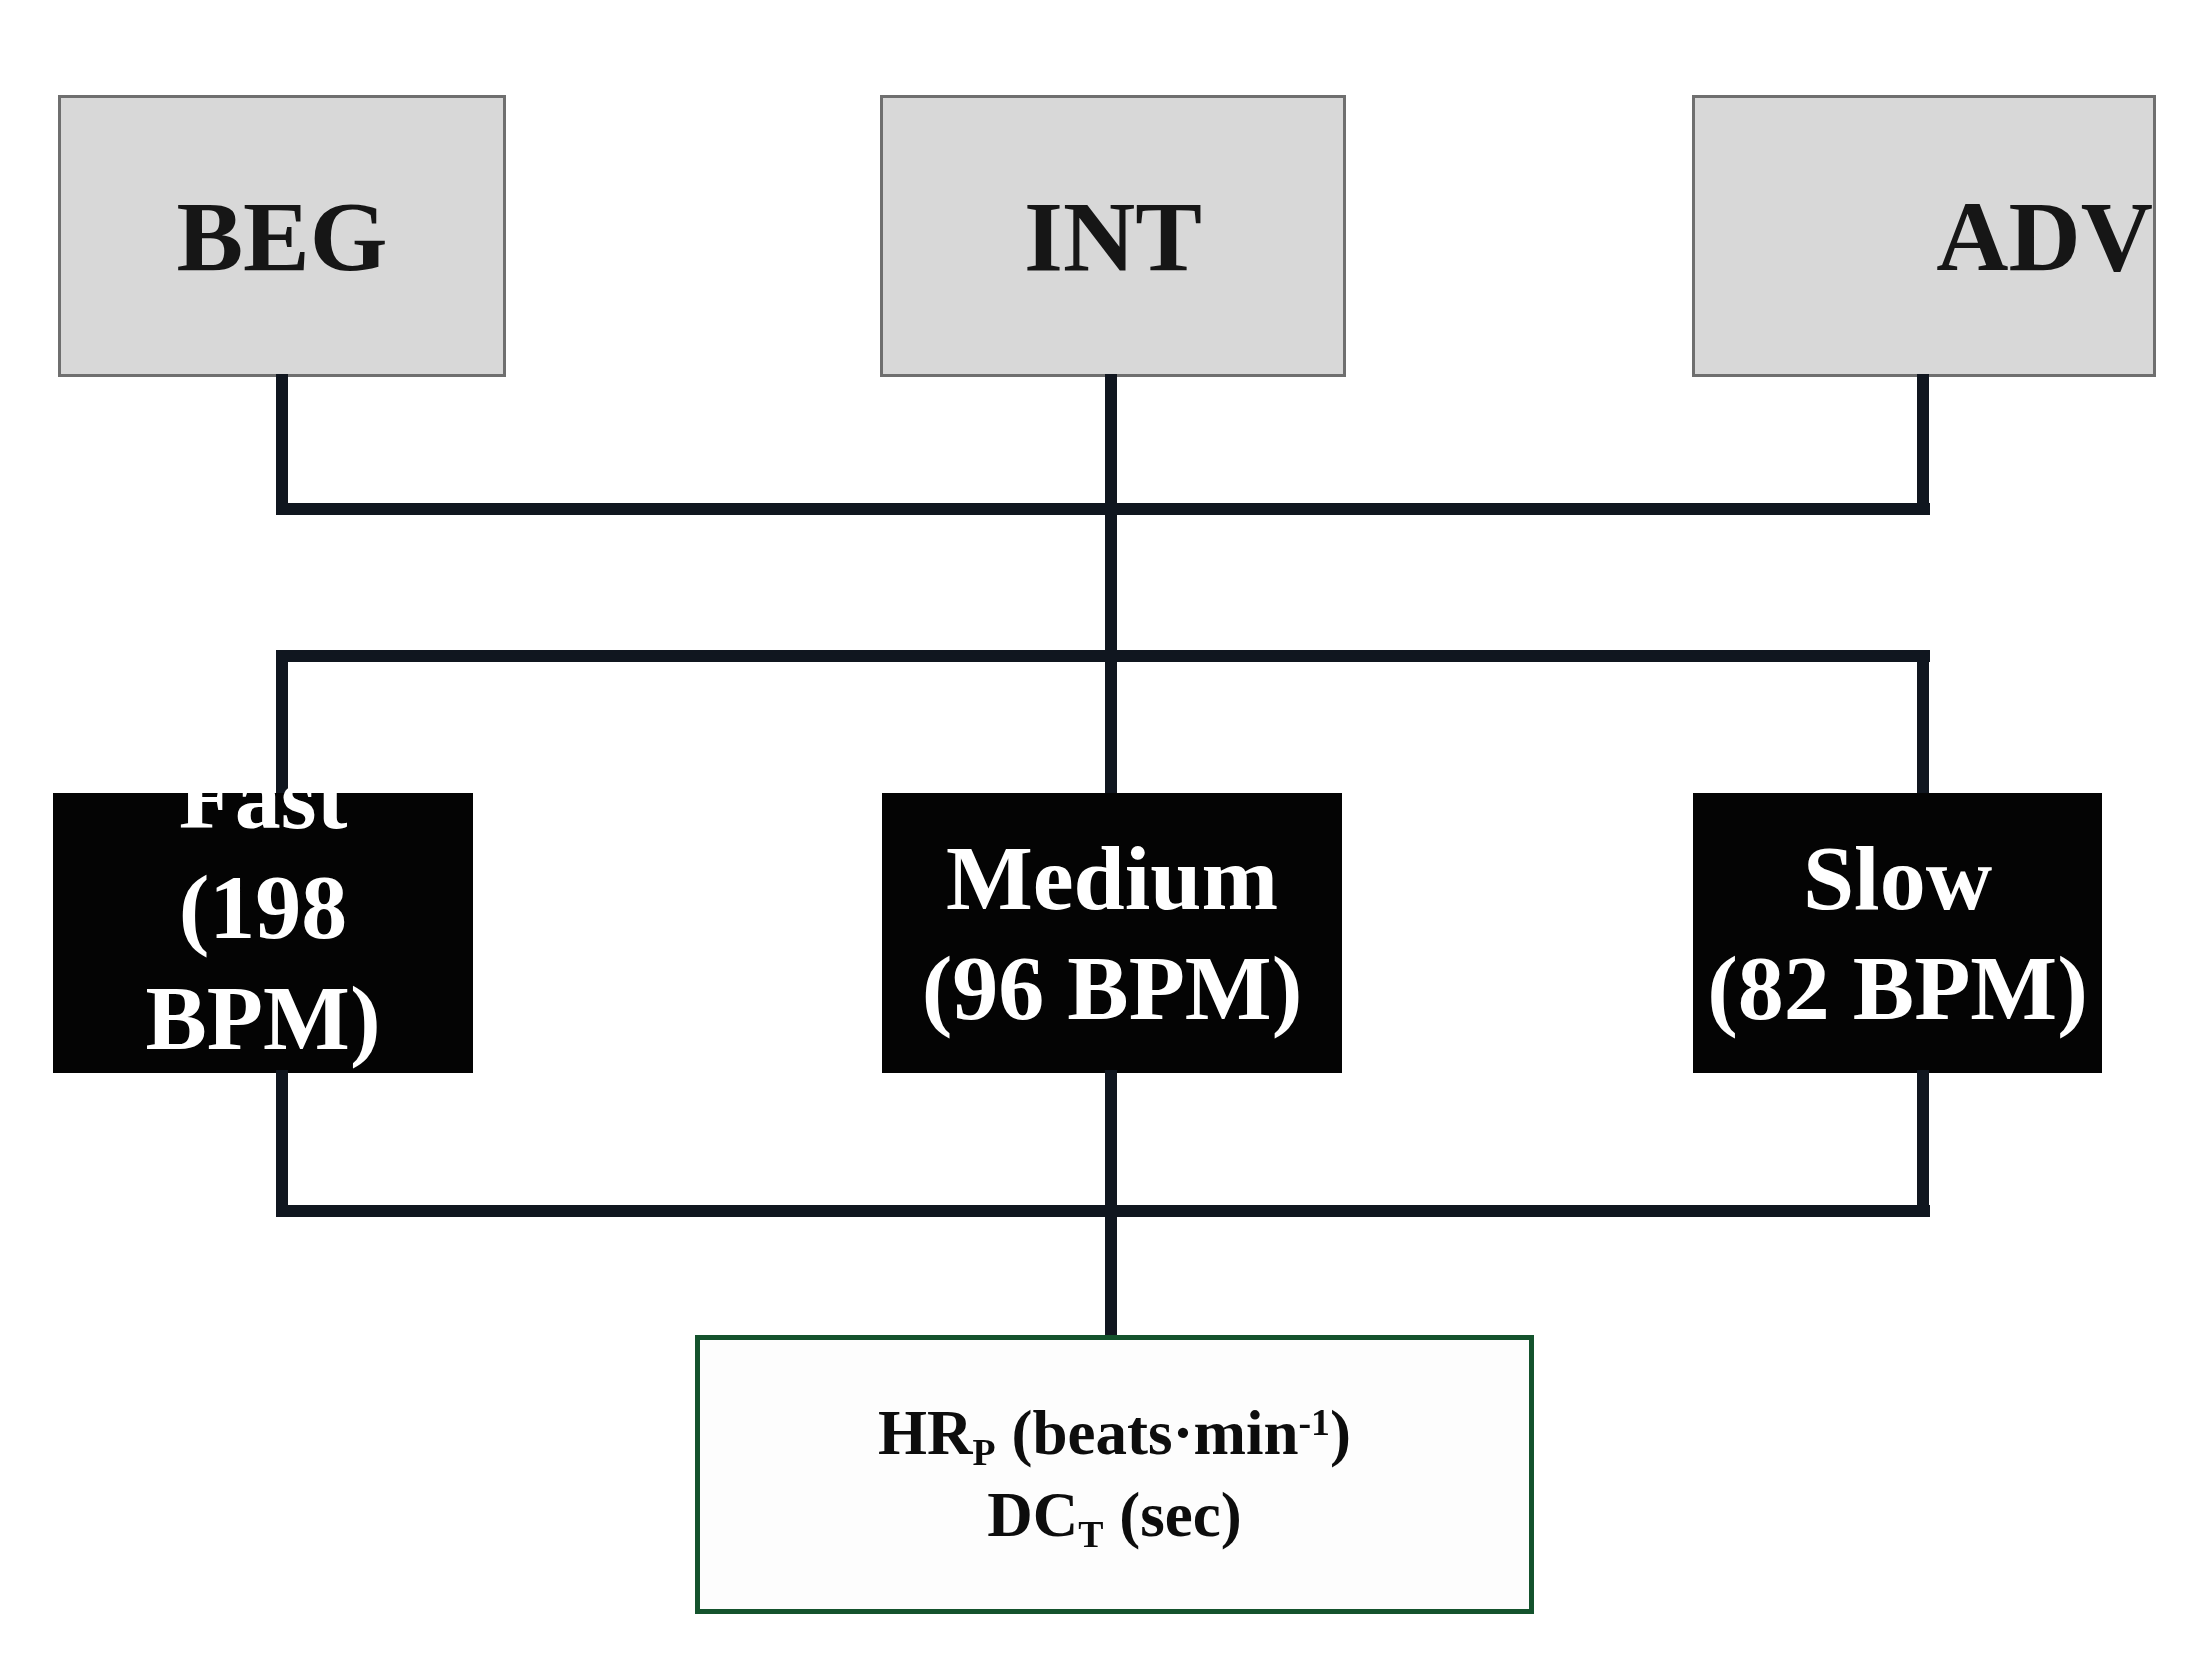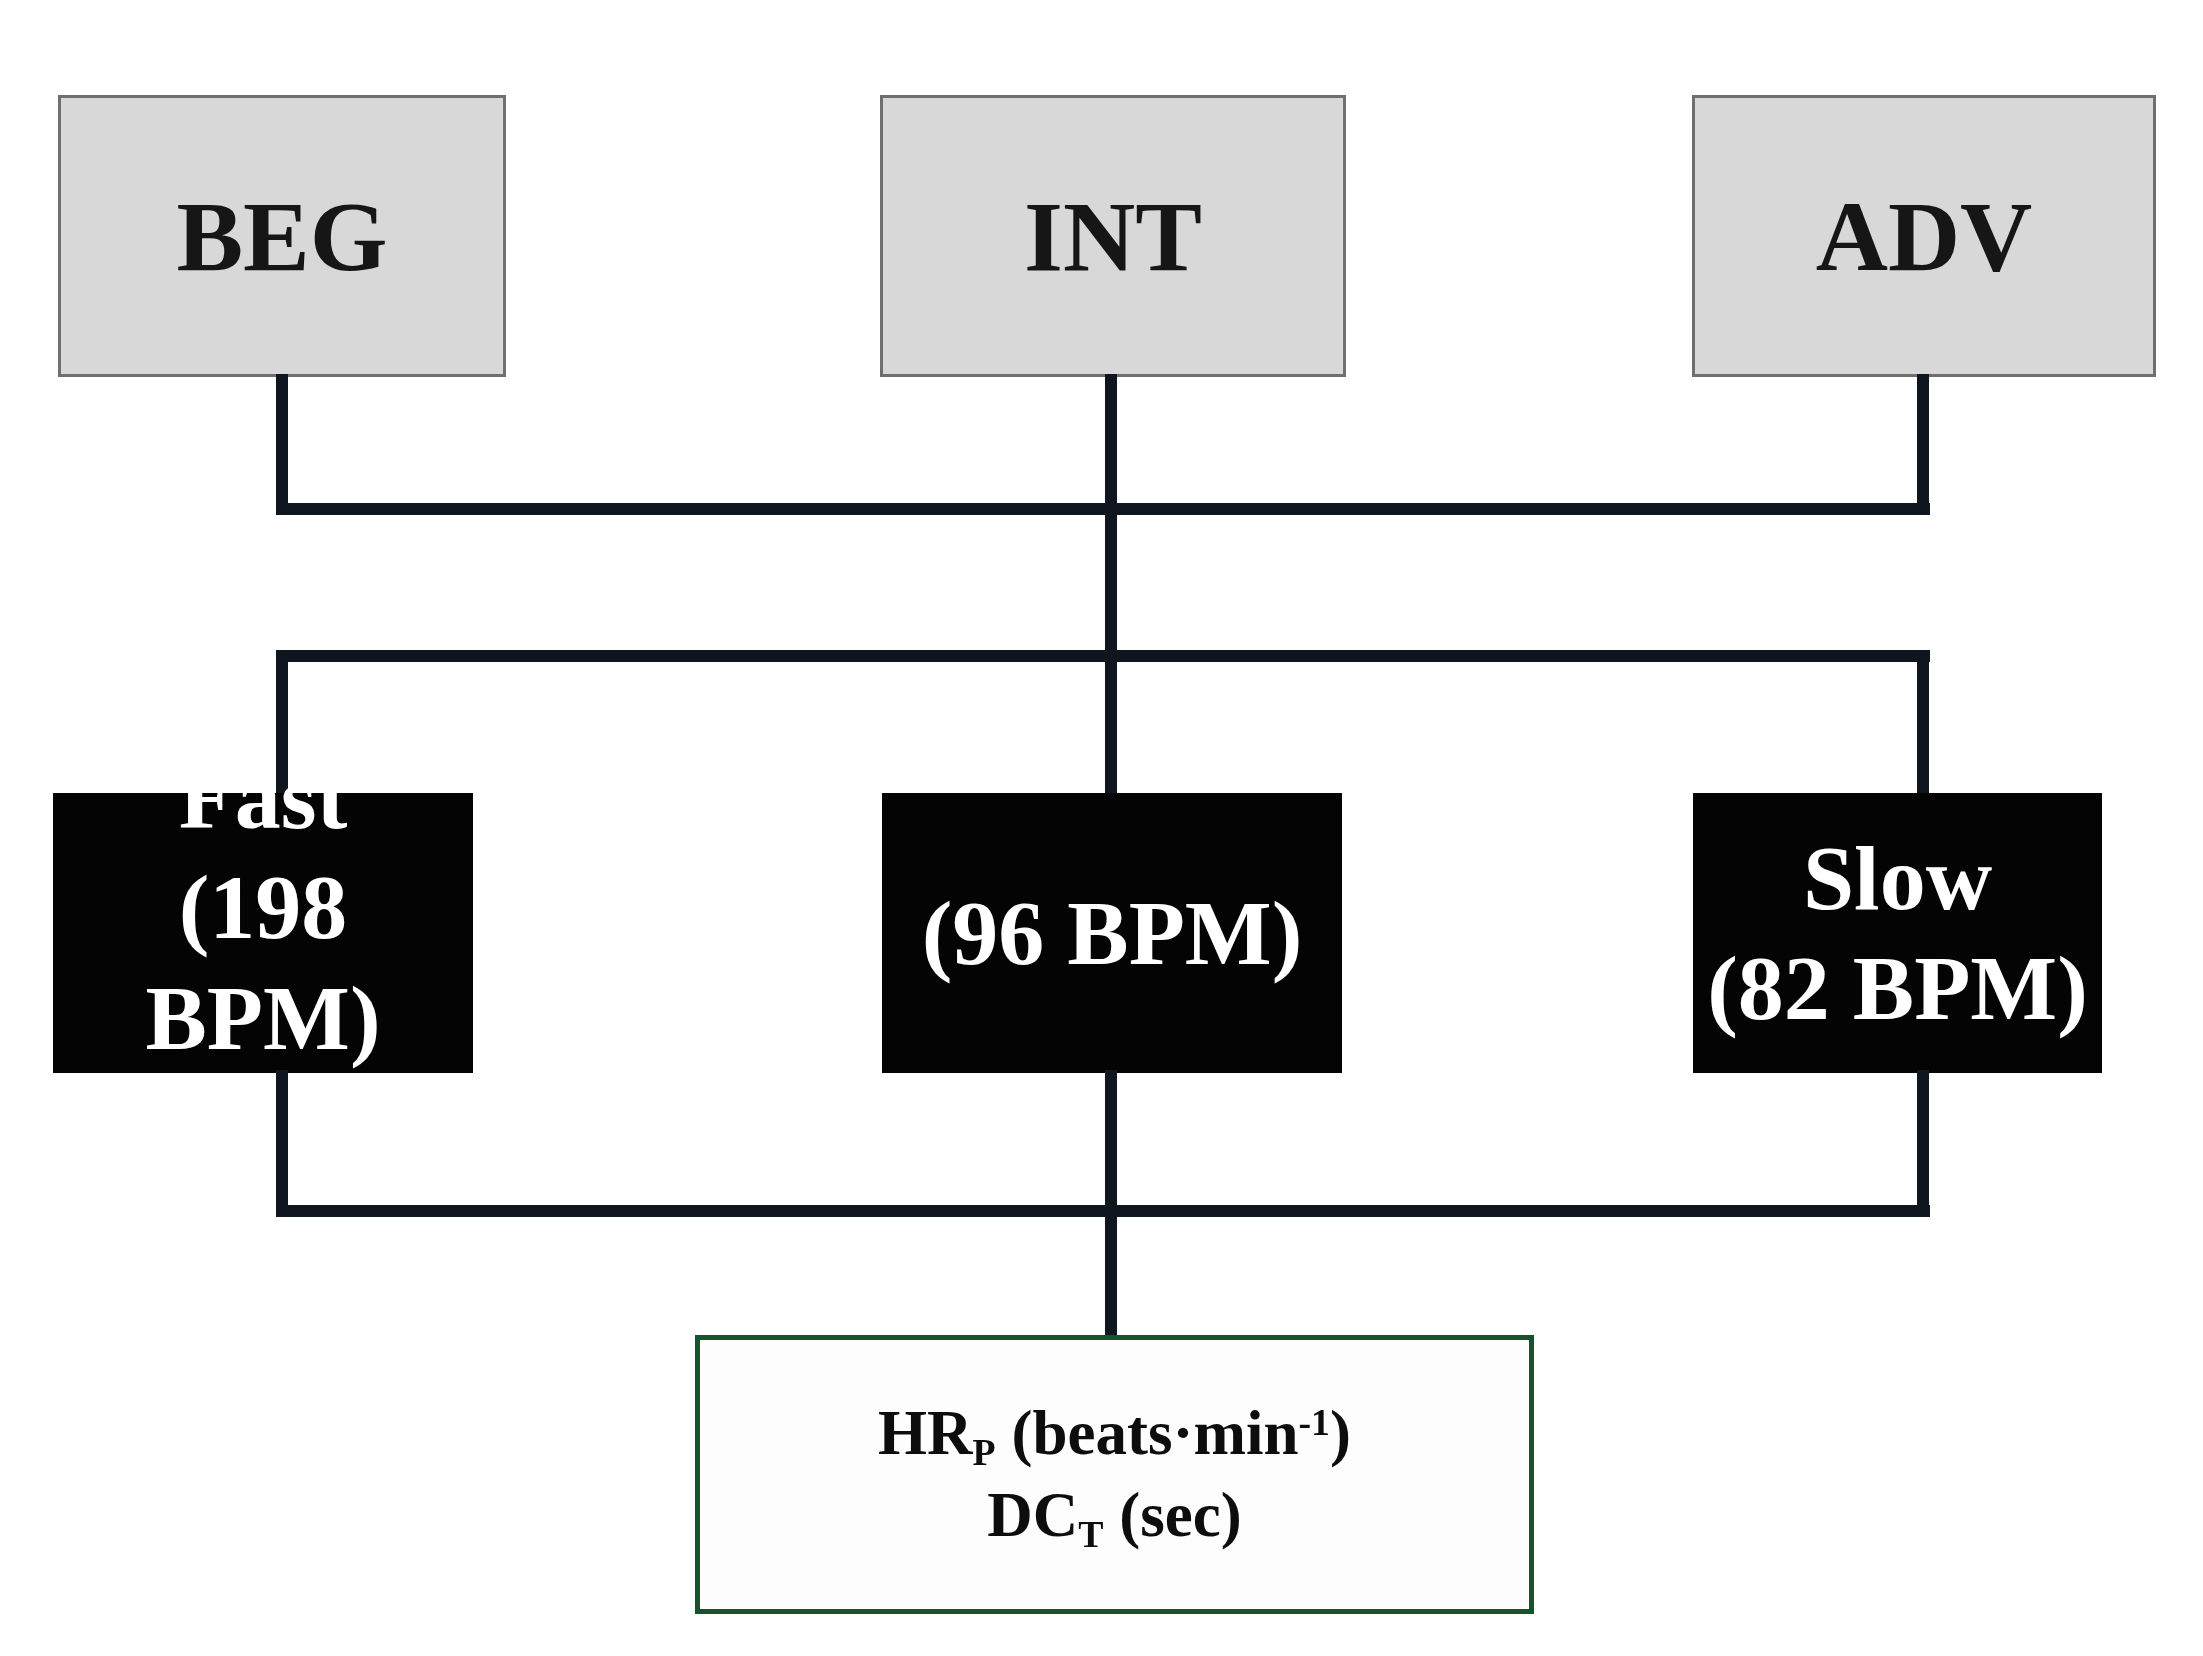--- a/index.html
+++ b/index.html
@@ -30,21 +30,21 @@
   .level-box {
     background: #d8d8d8;
     border: 3px solid #6f6f6f;
     color: #161616;
     font-size: 100px;
     top: 95px;
     height: 282px;
   }
   .level-beg  { left: 58px;   width: 448px; }
   .level-int  { left: 880px;  width: 466px; }
-  .level-adv  { left: 1692px; width: 464px; }
+  .level-adv  { left: 1692px; width: 464px; align-items: flex-end; }
 
   
   .tempo-box {
     background: #040404;
     color: #ffffff;
     font-size: 92px;
     line-height: 1.2;
     top: 793px;
     height: 280px;
   }
@@ -116,20 +116,21 @@
   <div class="line h h-bar1"></div>
   <div class="line h h-bar2"></div>
   <div class="line v v-fast-a"></div>
   <div class="line v v-slow-a"></div>
 
   <div class="box tempo-box tempo-fast">
     <div>Fast</div>
     <div>(198 BPM)</div>
   </div>
   <div class="box tempo-box tempo-medium">
+    <div>Medium</div>
     <div>(96 BPM)</div>
   </div>
   <div class="box tempo-box tempo-slow">
     <div>Slow</div>
     <div>(82 BPM)</div>
   </div>
 
   <div class="line v v-fast-b"></div>
   <div class="line v v-slow-b"></div>
   <div class="line v v-med-b"></div>

